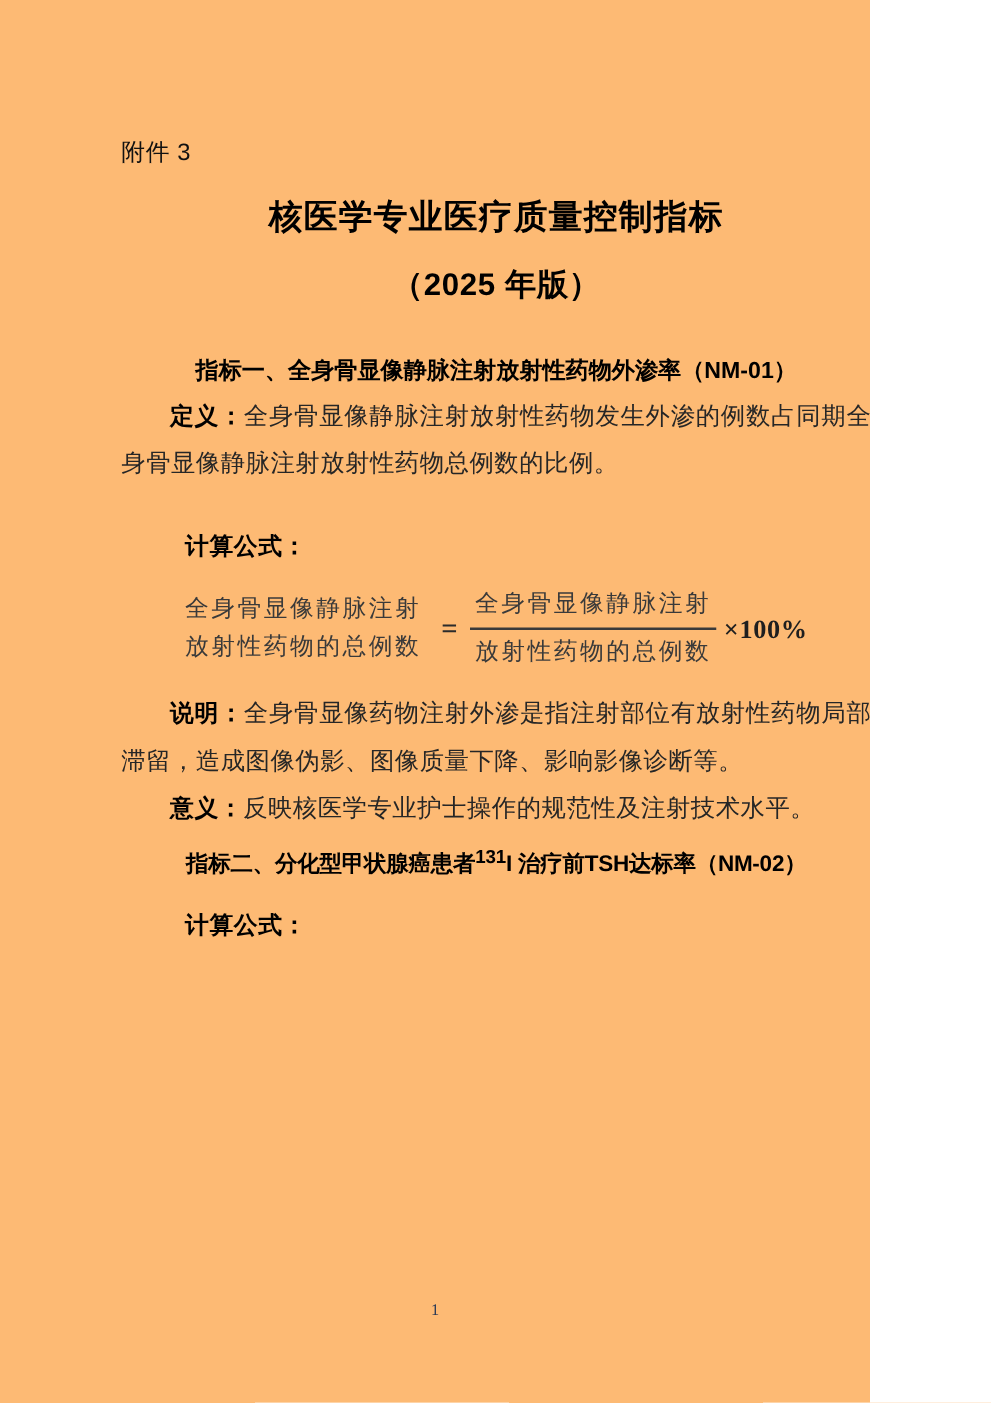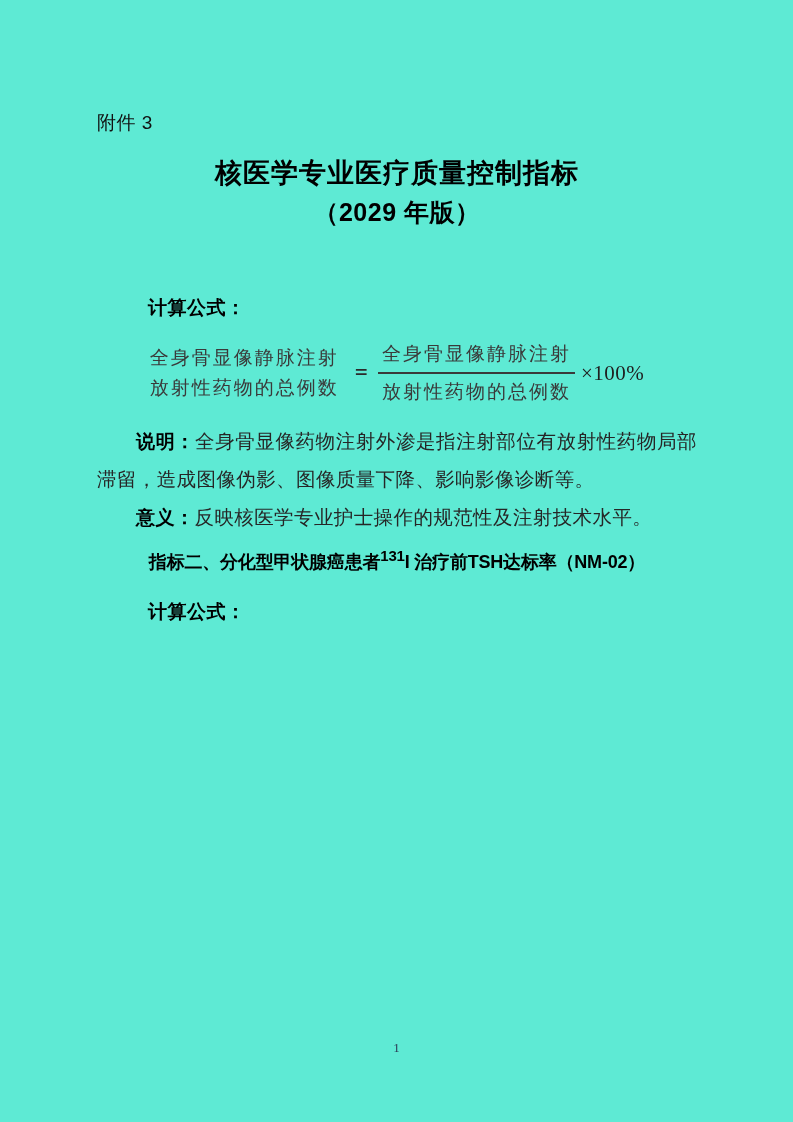--- a/index.html
+++ b/index.html
@@ -13,23 +13,23 @@
     position: relative;
     overflow: hidden;
     font-family: "Liberation Serif", "DejaVu Serif", serif;
     color: #1a1a1a;
     -webkit-font-smoothing: antialiased;
   }
 
   .page {
     position: absolute;
     inset: 0;
-    width: 793px;
+    width: 696px;
     height: 1122px;
-    background: #5eead4;
+    background: #fdba74;
   }
 
   
   .content {
     position: absolute;
     left: 97px;
     top: 110px;
     width: 600px;
   }
 
@@ -45,21 +45,21 @@
 
   
   .doc-title {
     font-family: "Liberation Sans", "DejaVu Sans", sans-serif;
     font-weight: bold;
     font-size: 27px;
     line-height: 39px;
     text-align: center;
     color: #000;
     letter-spacing: 1px;
-    margin: 0;
+    margin: 16px;
   }
   .doc-subtitle {
     font-family: "Liberation Sans", "DejaVu Sans", sans-serif;
     font-weight: bold;
     font-size: 25px;
     line-height: 38px;
     text-align: center;
     color: #000;
     letter-spacing: 0.5px;
     margin: 0 0 30px 0;
@@ -164,21 +164,21 @@
     height: 2px;
     background: #3a3a3a;
     margin: 3px 0;
   }
   .formula-tail {
     padding-left: 6px;
     font-size: 21px;
     letter-spacing: 0.5px;
     color: #1f1f1f;
     white-space: nowrap;
-    font-weight: 400;
+    font-weight: 700;
   }
 
   .gap-sm { height: 10px; }
   .gap-md { height: 16px; }
 
   
   .page-number {
     position: absolute;
     left: 0;
     right: 0;
@@ -192,23 +192,25 @@
 </head>
 <body>
 
 <div class="page">
   <div class="content">
 
     <div class="attachment-label">附件 3</div>
 
     <h1 class="doc-title">核医学专业医疗质量控制指标</h1>
 
-    <h2 class="doc-subtitle">（2029 年版）</h2>
-
-
+    <h2 class="doc-subtitle">（2025 年版）</h2>
+
+    <h3 class="indicator-heading">指标一、全身骨显像静脉注射放射性药物外渗率（NM-01）</h3>
+
+    <p class="para"><span class="lead">定义：</span><span class="cjk">全身骨显像静脉注射放射性药物发生外渗的例数占同期全身骨显像静脉注射放射性药物总例数的比例。</span></p>
 
     <div class="gap-md"></div>
 
     <p class="formula-label">计算公式：</p>
 
     <div class="formula">
       <div class="formula-lhs">
         <div>全身骨显像静脉注射</div>
         <div>放射性药物的总例数</div>
       </div>

